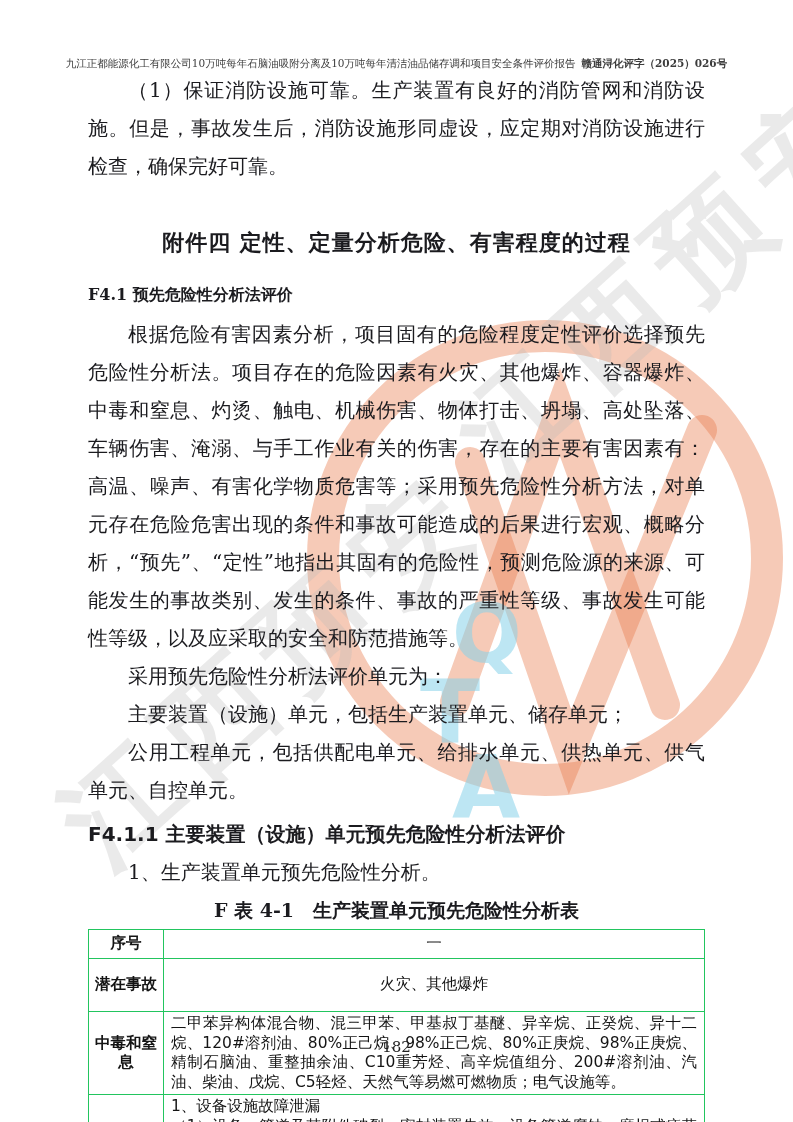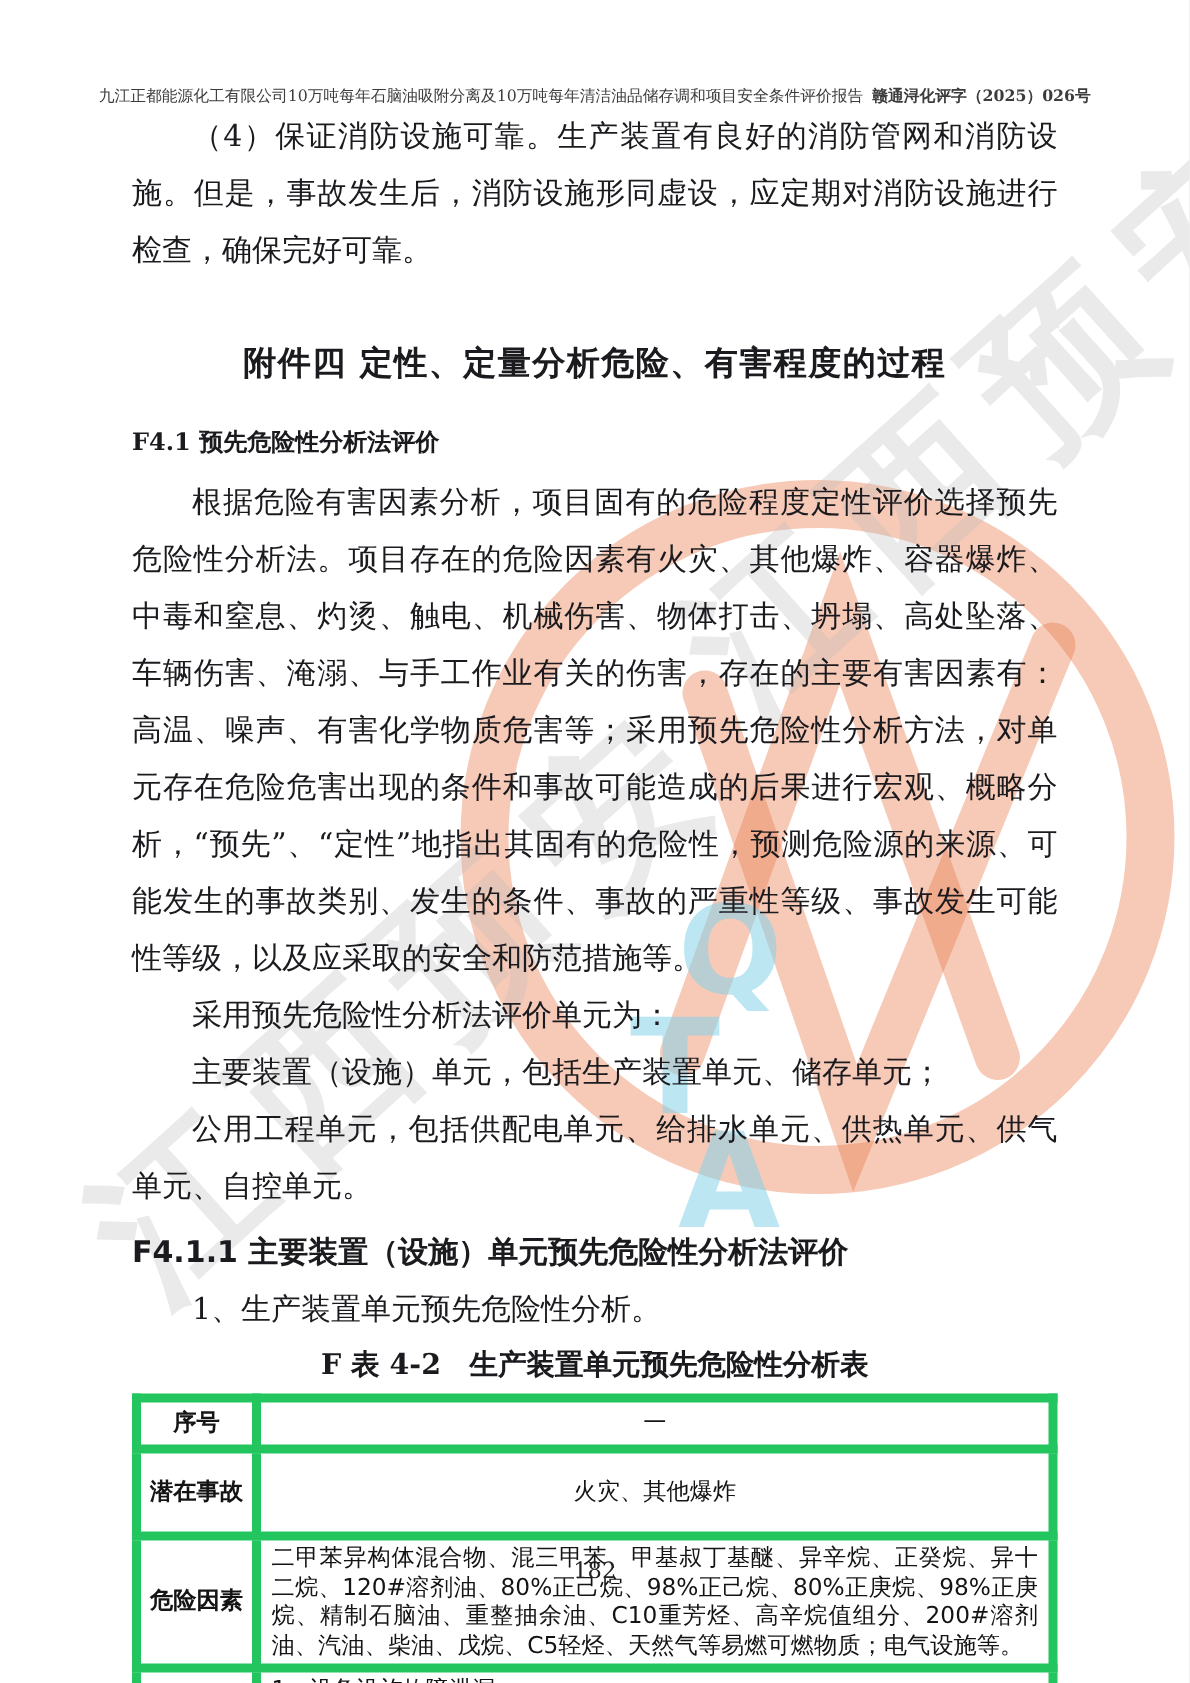--- a/index.html
+++ b/index.html
@@ -42,21 +42,21 @@
     font-size:19px; font-weight:bold; text-align:center;
     margin:6px 0 6px 0; line-height:26px;
   }
 
   table.analysis-table {
     width:100%; border-collapse:collapse; table-layout:fixed;
     font-family:"DejaVu Sans","Liberation Sans",sans-serif;
     border:1.5px solid #000;
   }
   table.analysis-table td {
-    border:6px solid #22c55e; vertical-align:middle;
+    border:1px solid #22c55e; vertical-align:middle;
     font-size:15.5px; line-height:19.5px; color:#141414;
   }
   td.label-cell {
     width:66px; font-weight:bold; text-align:center;
     font-size:17px; line-height:22px; padding:2px 4px;
   }
   td.content-cell { padding:2px 7px; text-align:justify; white-space:pre-line; }
   td.content-cell.center { text-align:center; }
   tr.h26 td { height:24px; }
   tr.h50 td { height:48px; }
@@ -92,52 +92,52 @@
   </svg>
 
   <div class="content-layer">
 
     <div class="doc-header">
       <span>九江正都能源化工有限公司10万吨每年石脑油吸附分离及10万吨每年清洁油品储存调和项目安全条件评价报告</span><span class="doc-number">赣通浔化评字（2025）026号</span>
     </div>
 
     <div class="content">
 
-      <p class="body indent p-first">（4）保证消防设施可靠。生产装置有良好的消防管网和消防设施。但是，事故发生后，消防设施形同虚设，应定期对消防设施进行检查，确保完好可靠。</p>
+      <p class="body indent p-first">（1）保证消防设施可靠。生产装置有良好的消防管网和消防设施。但是，事故发生后，消防设施形同虚设，应定期对消防设施进行检查，确保完好可靠。</p>
 
       <h1 class="attachment-heading">附件四 定性、定量分析危险、有害程度的过程</h1>
 
       <h2 class="f41-heading">F4.1 预先危险性分析法评价</h2>
 
       <p class="body indent">根据危险有害因素分析，项目固有的危险程度定性评价选择预先危险性分析法。项目存在的危险因素有火灾、其他爆炸、容器爆炸、中毒和窒息、灼烫、触电、机械伤害、物体打击、坍塌、高处坠落、车辆伤害、淹溺、与手工作业有关的伤害，存在的主要有害因素有：高温、噪声、有害化学物质危害等；采用预先危险性分析方法，对单元存在危险危害出现的条件和事故可能造成的后果进行宏观、概略分析，“预先”、“定性”地指出其固有的危险性，预测危险源的来源、可能发生的事故类别、发生的条件、事故的严重性等级、事故发生可能性等级，以及应采取的安全和防范措施等。</p>
 
       <p class="body indent">采用预先危险性分析法评价单元为：</p>
 
       <p class="body indent">主要装置（设施）单元，包括生产装置单元、储存单元；</p>
 
       <p class="body indent">公用工程单元，包括供配电单元、给排水单元、供热单元、供气单元、自控单元。</p>
 
       <h3 class="f411-heading">F4.1.1 主要装置（设施）单元预先危险性分析法评价</h3>
 
       <p class="body indent">1、生产装置单元预先危险性分析。</p>
 
-      <div class="table-caption">F 表 4-2　生产装置单元预先危险性分析表</div>
+      <div class="table-caption">F 表 4-1　生产装置单元预先危险性分析表</div>
 
       <table class="analysis-table">
         <tbody id="analysis-table-body">
             <tr class="h26">
               <td class="label-cell">序号</td>
               <td class="content-cell center">一</td>
             </tr>
             <tr class="h50">
               <td class="label-cell">潜在事故</td>
               <td class="content-cell center">火灾、其他爆炸</td>
             </tr>
             <tr>
-              <td class="label-cell">危险因素</td>
+              <td class="label-cell">中毒和窒息</td>
               <td class="content-cell">二甲苯异构体混合物、混三甲苯、甲基叔丁基醚、异辛烷、正癸烷、异十二烷、120#溶剂油、80%正己烷、98%正己烷、80%正庚烷、98%正庚烷、精制石脑油、重整抽余油、C10重芳烃、高辛烷值组分、200#溶剂油、汽油、柴油、戊烷、C5轻烃、天然气等易燃可燃物质；电气设施等。</td>
             </tr>
             <tr>
               <td class="label-cell">原因事件</td>
               <td class="content-cell">1、设备设施故障泄漏
 （1）设备、管道及其附件破裂、密封装置失效、设备管道腐蚀、磨损或疲劳破裂、断裂以及安装检修不良、操作失误等造成物料泄漏；
 （2）釜、槽等超装溢出；
 （3）撞击或人为损坏造成容器、管道泄漏；
 （4）由自然灾害（如雷击、台风、地震）造成设备破裂泄漏；</td>
             </tr>

